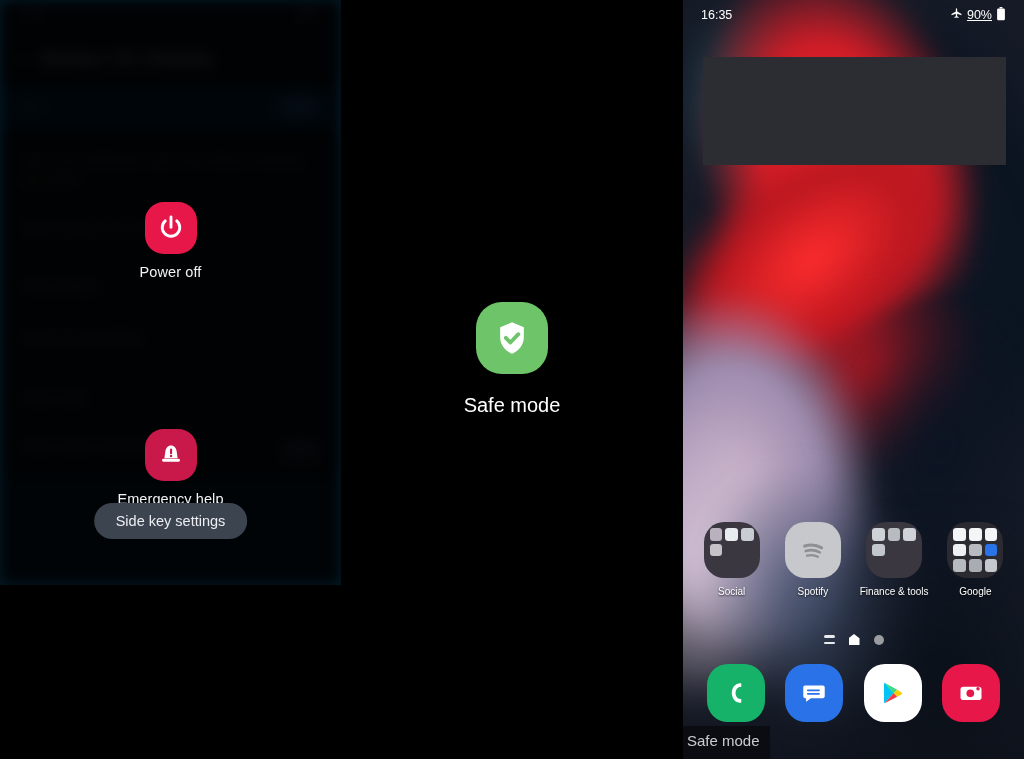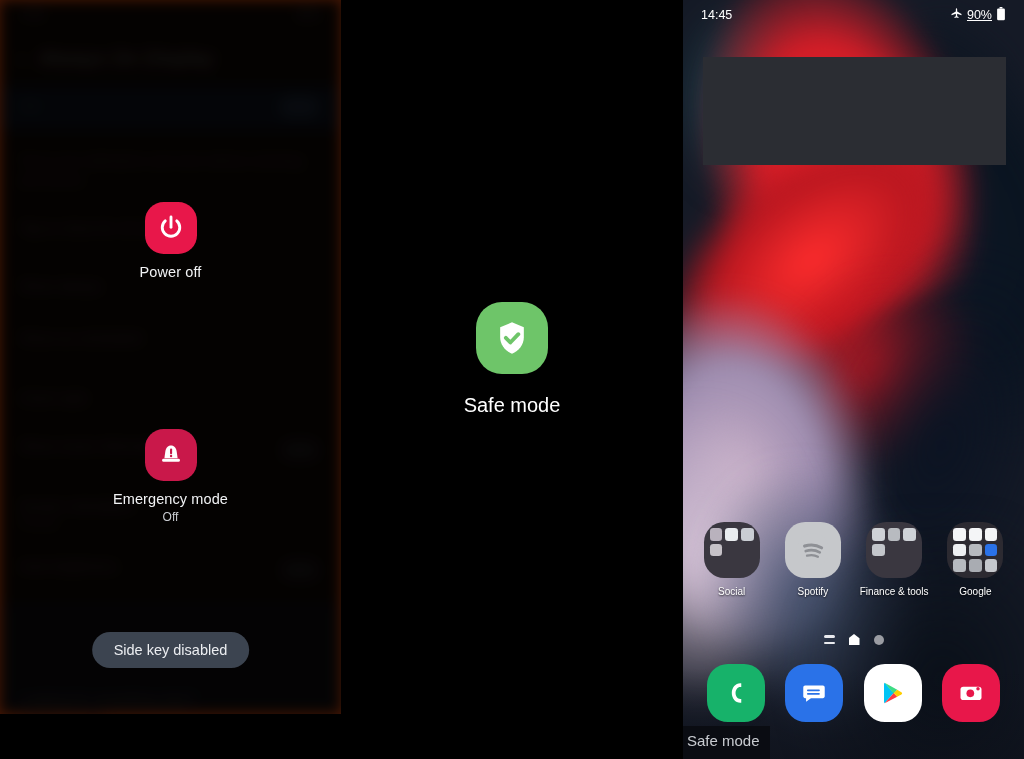--- a/index.html
+++ b/index.html
@@ -1,21 +1,21 @@
 <!DOCTYPE html>
 <html><head>
 <meta charset="utf-8">
 <style>
   * { margin:0; padding:0; box-sizing:border-box; }
   html,body { width:1024px; height:759px; background:#000; overflow:hidden;
               font-family:"Liberation Sans", sans-serif; }
   .stage { position:relative; width:1024px; height:759px; display:flex; }
 
   
-  .panel-power { position:relative; width:341px; height:714px; background:#c2410c; overflow:hidden; }
+  .panel-power { position:relative; width:341px; height:585px; background:#0c4a6e; overflow:hidden; }
 
   .bg-settings { position:absolute; inset:0; background:#0a0a0c;
                  filter:blur(7px) brightness(0.30); opacity:.95; }
   .bg-statusbar { position:absolute; top:8px; left:0; right:0; height:22px;
                   display:flex; justify-content:space-between; padding:0 22px;
                   color:#b9bcc2; font-size:11px; }
   .bg-title-row { position:absolute; top:38px; left:18px; right:18px; height:40px;
                   display:flex; align-items:center; gap:14px; }
   .bg-back { color:#cfd2d8; font-size:20px; }
   .bg-title { color:#e6e8ec; font-size:21px; }
@@ -211,25 +211,25 @@
 
       <div class="menu-item" style="top:429px">
         <div class="sq" style="background:#c9184a">
           <svg width="30" height="30" viewBox="0 0 24 24">
             <path d="M12 4.4c2.6 0 4.1 1.9 4.6 5.1l.7 5H6.7l.7-5C7.9 6.3 9.4 4.4 12 4.4z" fill="#fff"></path>
             <rect x="4.9" y="14.9" width="14.2" height="2.5" rx="1.1" fill="#fff"></rect>
             <rect x="11.2" y="6.7" width="1.7" height="4.6" rx=".8" fill="#c9184a"></rect>
             <circle cx="12.05" cy="12.8" r=".95" fill="#c9184a"></circle>
           </svg>
         </div>
-        <div class="mi-label">Emergency mode</div>
+        <div class="mi-label">Emergency help</div>
         <div class="mi-sub">Off</div>
       </div>
 
-      <div class="sidekey">Side key disabled</div>
+      <div class="sidekey">Side key settings</div>
     </div>
   </div>
 
   <div class="panel-safe">
     <div class="safe-wrap">
       <div class="safe-sq">
         <svg width="40" height="40" viewBox="0 0 24 24">
           <path d="M12 2.6l7.1 2.9v6c0 4.4-3 8.1-7.1 9.9-4.1-1.8-7.1-5.5-7.1-9.9v-6L12 2.6z" fill="#fff"></path>
           <path d="M8.3 11.9l2.7 2.8 4.8-5" stroke="#6ec569" stroke-width="2.3" stroke-linecap="round" stroke-linejoin="round" fill="none"></path>
         </svg>
@@ -249,21 +249,21 @@
         <i class="w-red3"></i>
       <i class="w-navy2"></i>
         <i class="w-lav1"></i>
         <i class="w-lav2"></i>
       <i class="w-blue"></i>
         <i class="w-dark"></i>
         <i class="w-darkb"></i>
     </div>
 
     <div class="hs-status">
-      <span>14:45</span>
+      <span>16:35</span>
       <span class="right">
         <span>
           <svg width="13" height="13" viewBox="0 0 24 24">
               <path d="M12 2.4c.8 0 1.2.7 1.2 1.7v4.3l8 4.6v2l-8-2.4v4.3l2.5 1.7v1.6L12 19.2l-3.7 1h0v-1.6l2.5-1.7v-4.3l-8 2.4v-2l8-4.6V4.1c0-1 .4-1.7 1.2-1.7z" fill="#fff"></path>
             </svg>
         </span>
         <span>90%</span>
         <span>
           <svg width="10" height="14" viewBox="0 0 12 18">
             <rect x="4" y="0" width="4" height="2" rx=".6" fill="#fff"></rect>

